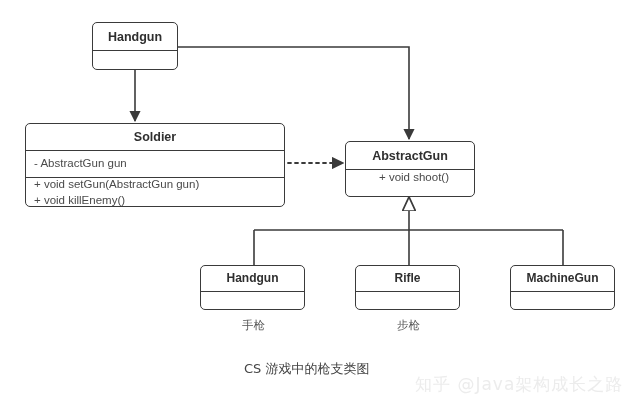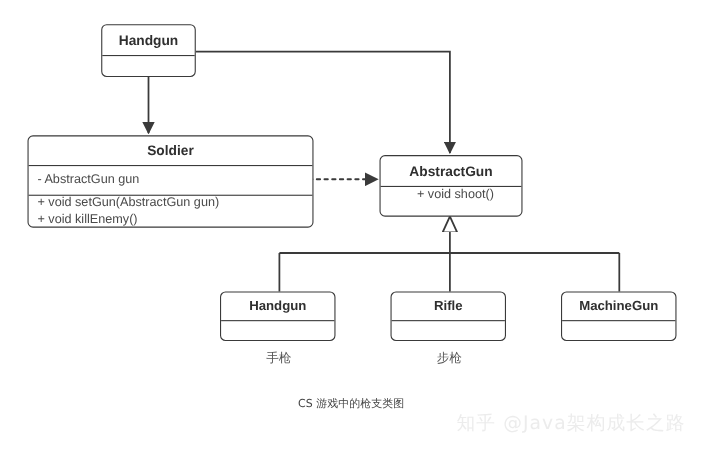--- a/index.html
+++ b/index.html
@@ -98,23 +98,23 @@
     color: #555555;
     font-family: "DejaVu Sans", "Liberation Sans", sans-serif;
     z-index: 3;
   }
   #cn-handgun { left: 200px; }
   #cn-rifle { left: 355px; }
   #cn-machinegun { left: 510px; }
 
   #caption {
     position: absolute;
-    left: 271px;
+    left: 244px;
     top: 360px;
-    font-size: 10px;
+    font-size: 13px;
     color: #444444;
     font-family: "DejaVu Sans", "Liberation Sans", sans-serif;
     white-space: nowrap;
     z-index: 3;
   }
   #watermark {
     position: absolute;
     left: 415px;
     top: 373px;
     font-size: 17px;

